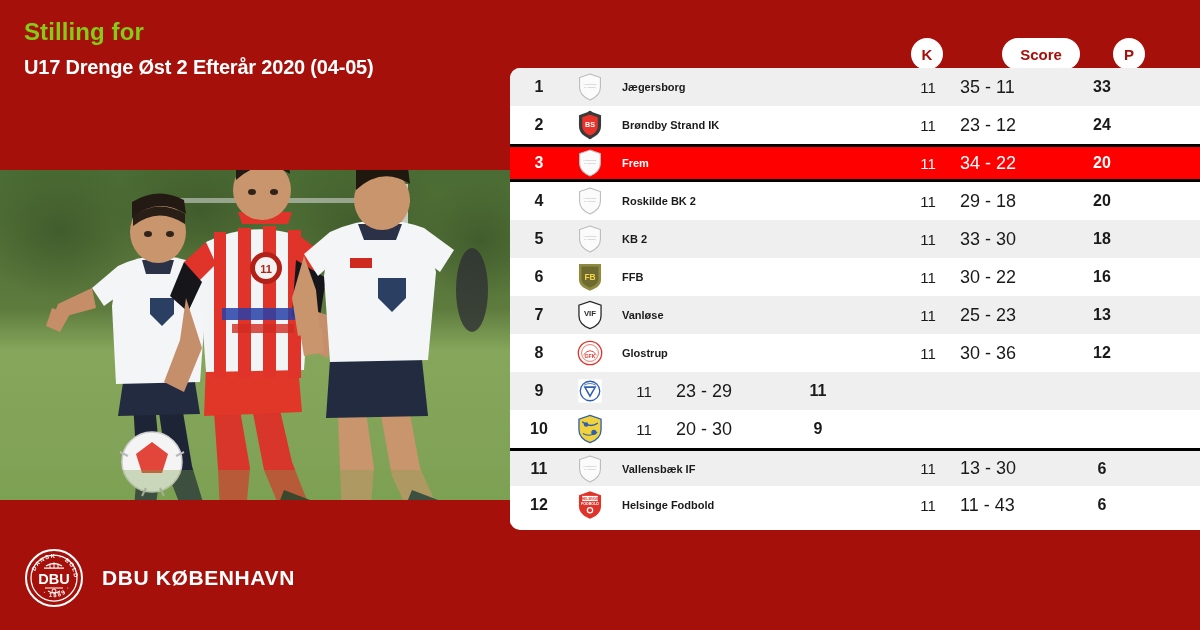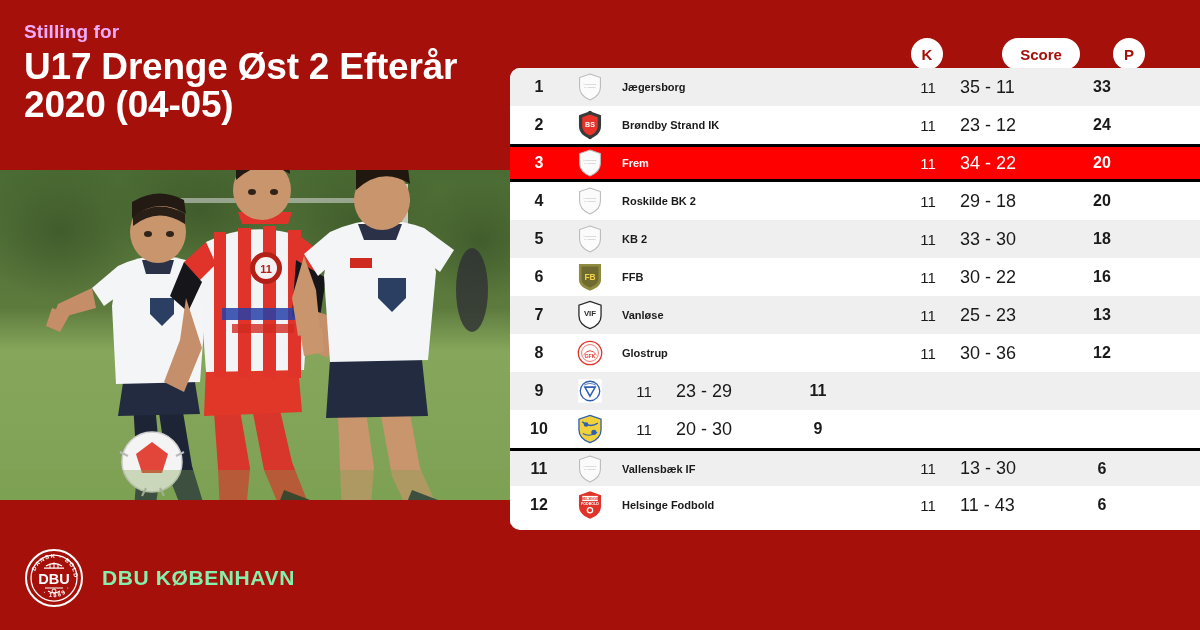--- a/index.html
+++ b/index.html
@@ -11,30 +11,30 @@
   }
   #root {
     position: relative;
     width: 1200px; height: 630px;
     background: #a5100a;
   }
 
   
   #header { position: absolute; left: 24px; top: 20px; width: 470px; }
   #kicker {
-    color: #f0abfc;
-    font-size: 19px;
+    color: #84cc16;
+    font-size: 24px;
     font-weight: bold;
     letter-spacing: .1px;
     line-height: 24px;
     margin-bottom: 4px;
   }
   #title {
     color: #ffffff;
-    font-size: 37px;
+    font-size: 20px;
     font-weight: bold;
     line-height: 38px;
     letter-spacing: -.2px;
   }
 
   
   #photo {
     position: absolute;
     left: 0; top: 170px;
     width: 510px; height: 330px;
@@ -44,21 +44,21 @@
   #photo svg { display: block; width: 510px; height: 330px; }
 
   
   #footer {
     position: absolute;
     left: 24px; top: 548px;
     display: flex; align-items: center; gap: 18px;
   }
   #dbu-mark { width: 60px; height: 60px; flex: 0 0 60px; }
   #brand-name {
-    color: #86efac;
+    color: #ffffff;
     font-size: 21px;
     font-weight: bold;
     letter-spacing: .6px;
   }
 
   
   #standings {
     position: absolute;
     left: 510px; top: 68px;
     width: 690px; height: 462px;

